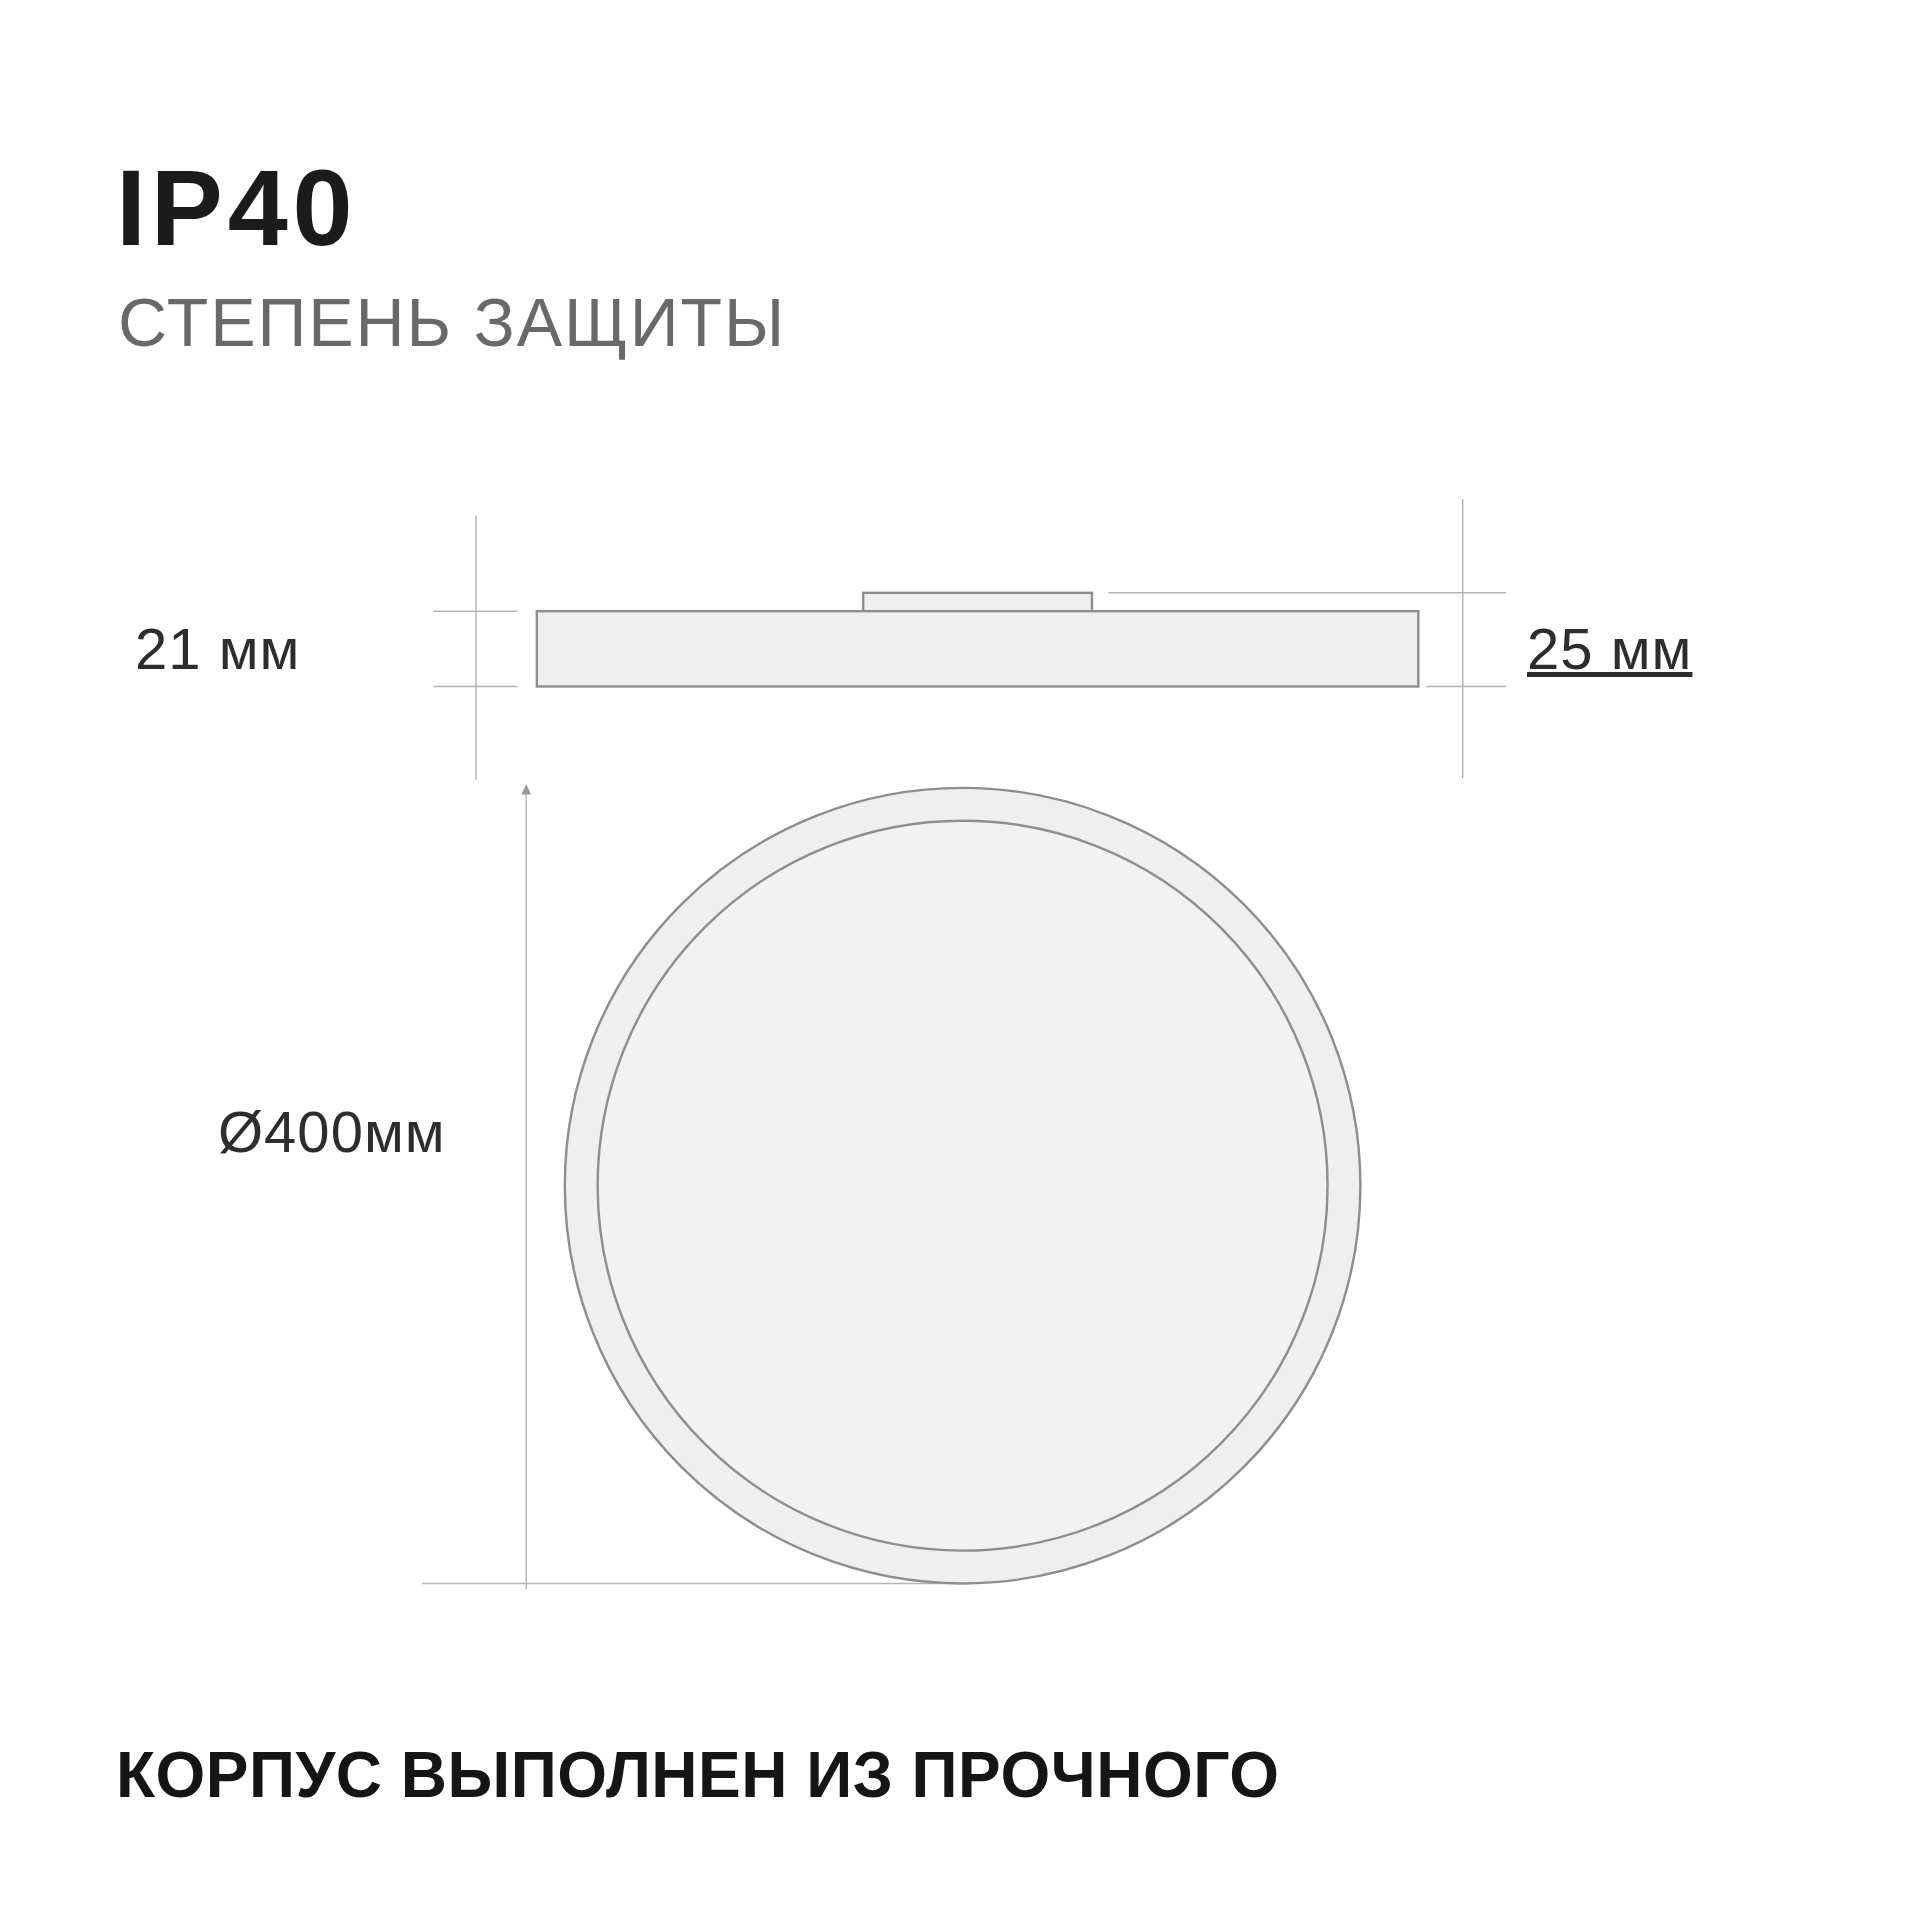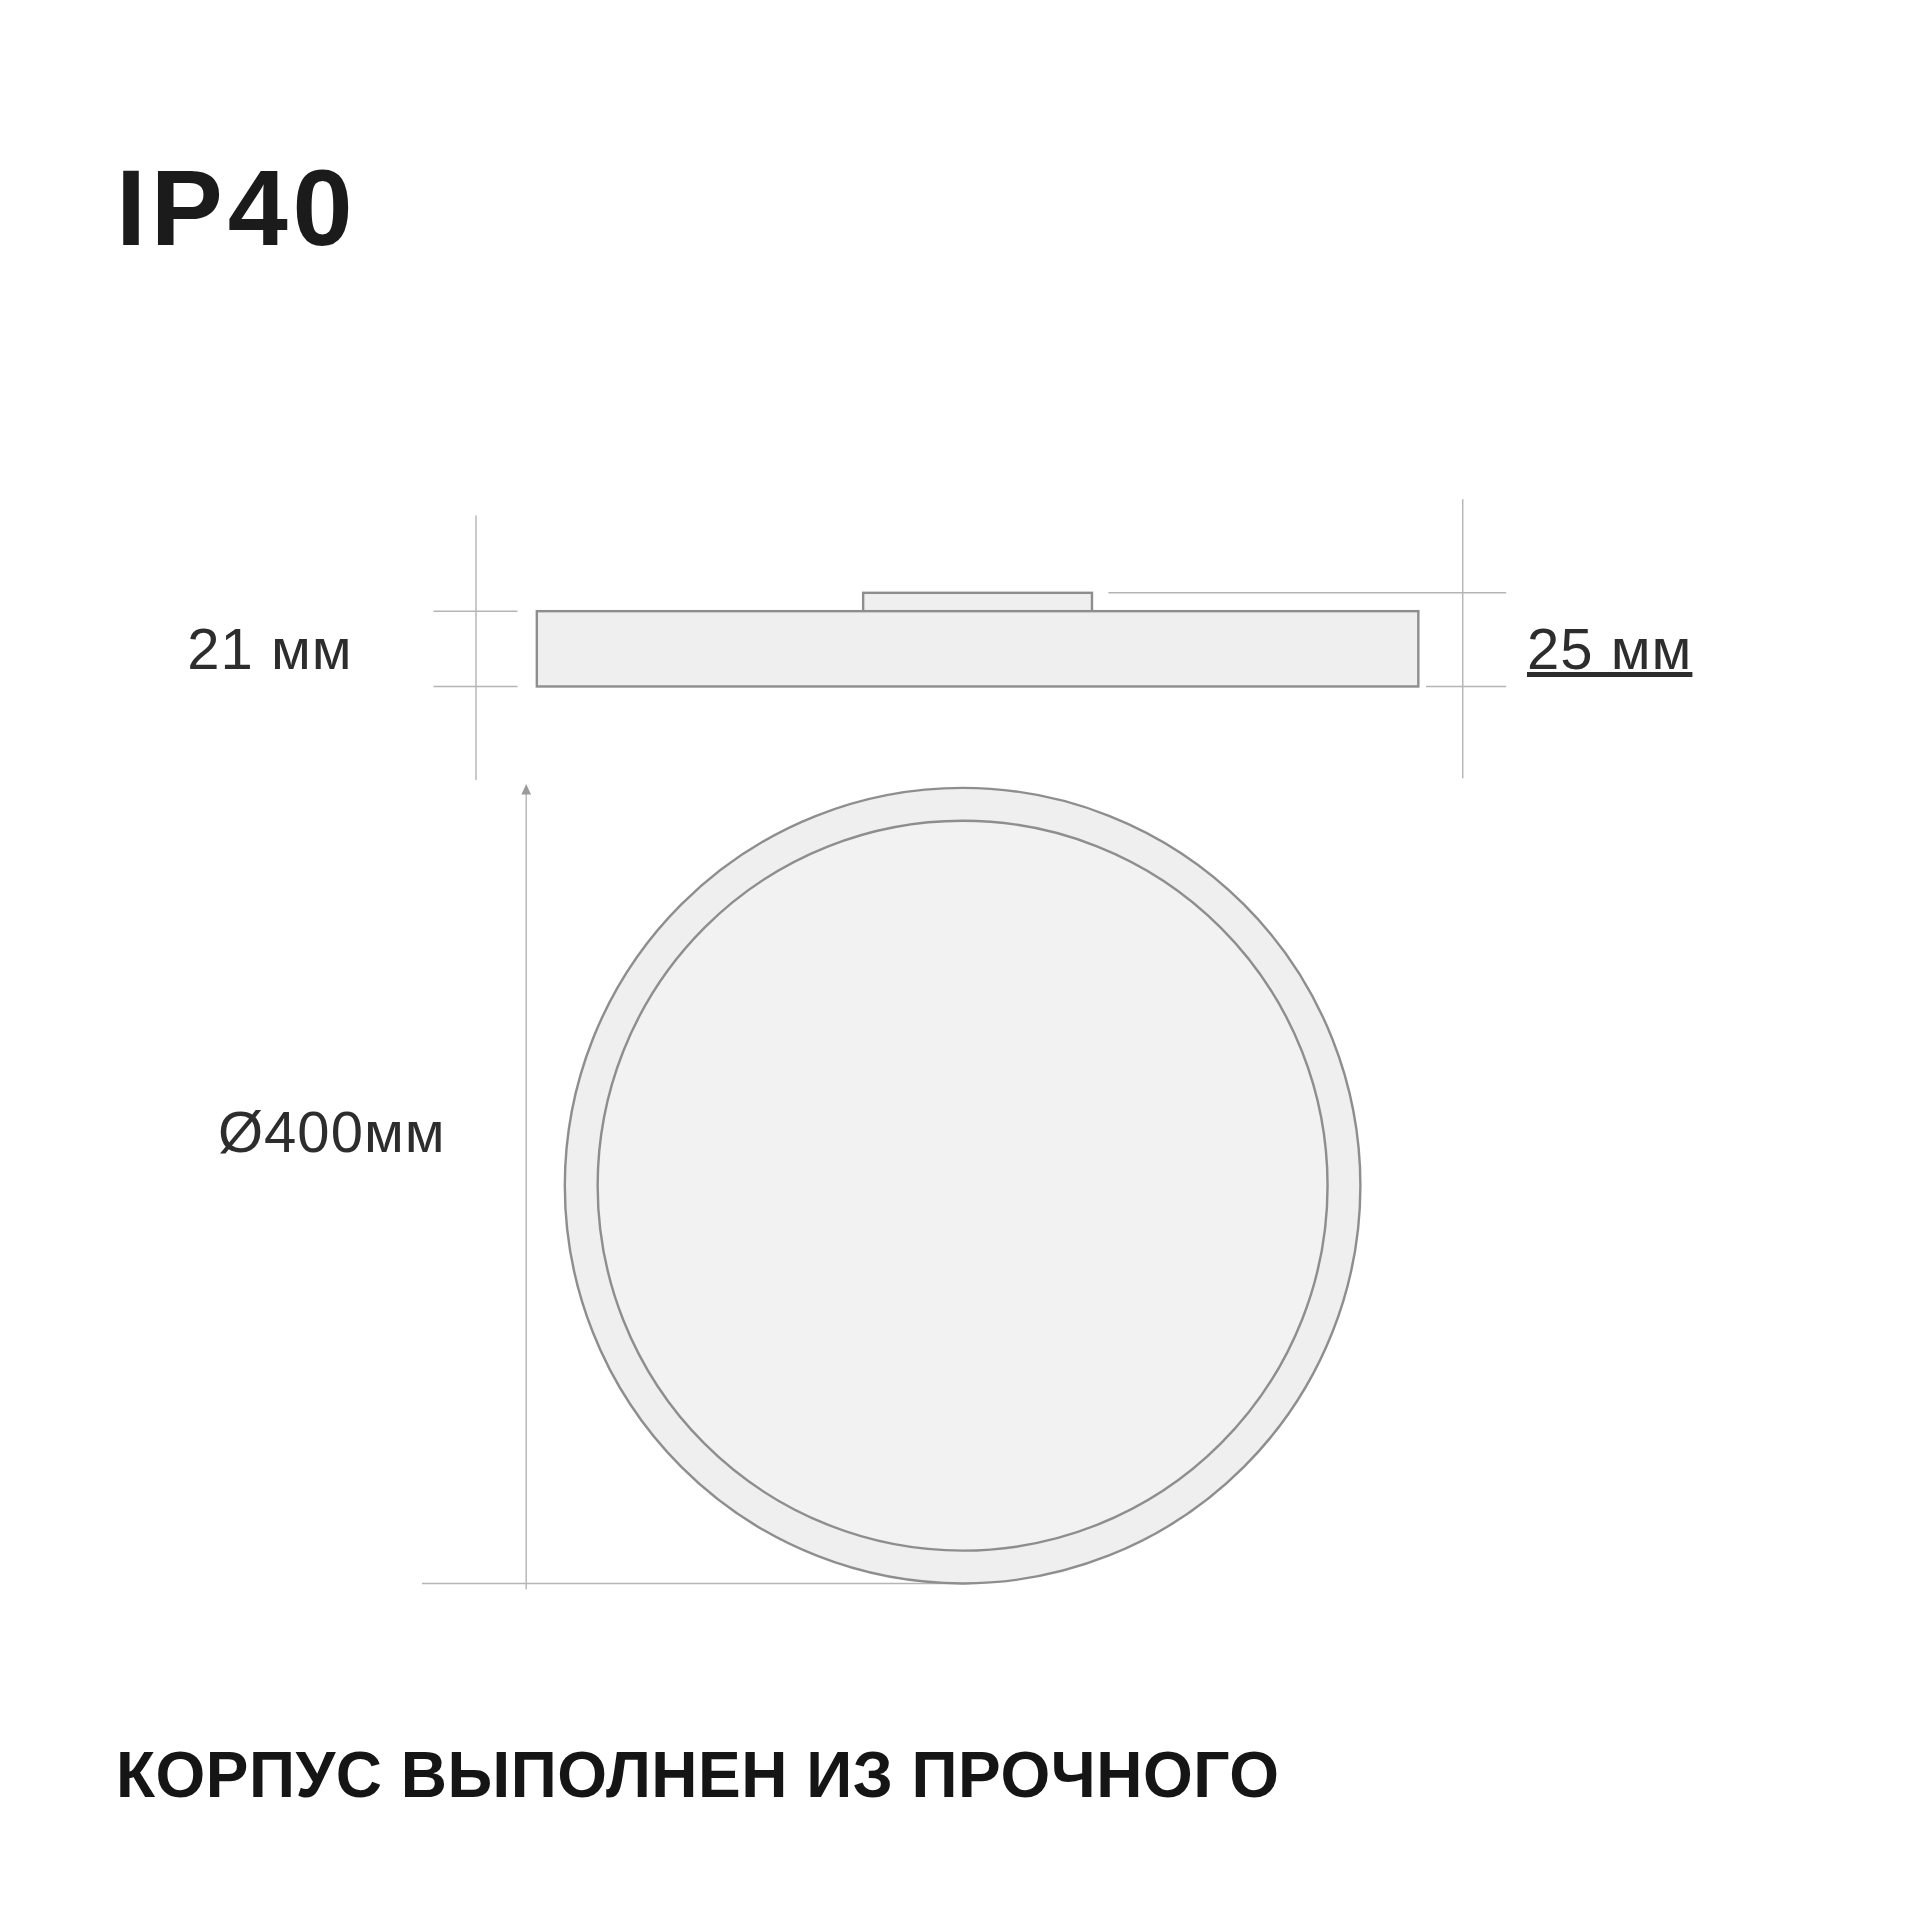--- a/index.html
+++ b/index.html
@@ -31,21 +31,21 @@
   .subtitle{
     position:absolute;left:118px;top:288px;
     font-size:68px;font-weight:500;line-height:1;
     letter-spacing:1.9px;color:var(--subtitle);white-space:nowrap;
   }
   .dim-label{
     position:absolute;
     font-size:58px;font-weight:400;line-height:68px;
     letter-spacing:1px;color:var(--dimension-label);white-space:nowrap;
   }
-  .dim-label.left21{left:135px;top:615px;width:270px;text-align:center;}
+  .dim-label.left21{left:135px;top:615px;width:270px;text-align:left;}
   .dim-label.right25{left:1527px;top:615px;text-decoration:underline;}
   .dim-label.diam{left:218px;top:1098px;text-align:right;}
 
   .footer{
     position:absolute;left:116px;top:1721px;
     font-size:64px;font-weight:700;line-height:68px;
     letter-spacing:0.5px;color:var(--footer);white-space:nowrap;margin-top:20px;
   }
 
   
@@ -53,20 +53,21 @@
   .shape-inner{fill:var(--inner-fill);stroke:var(--shape-stroke);stroke-width:2.5;}
   .dimline{stroke:var(--dim-line);stroke-width:1.5;fill:none;}
   .dimtip{fill:#9a9a9a;}
 </style>
 </head>
 <body>
 
 <div class="canvas">
 
   <div class="title">IP40</div>
+  <div class="subtitle">СТЕПЕНЬ ЗАЩИТЫ</div>
 
   <svg class="drawing" viewBox="0 0 2000 2000">
 
     <line class="dimline" x1="493" y1="534" x2="493" y2="808"></line>
     <line class="dimline" x1="449" y1="633" x2="536" y2="633"></line>
     <line class="dimline" x1="449" y1="711" x2="536" y2="711"></line>
 
     <line class="dimline" x1="1515" y1="517" x2="1515" y2="806"></line>
     <line class="dimline" x1="1148" y1="614" x2="1560" y2="614"></line>
     <line class="dimline" x1="1477" y1="711" x2="1560" y2="711"></line>

